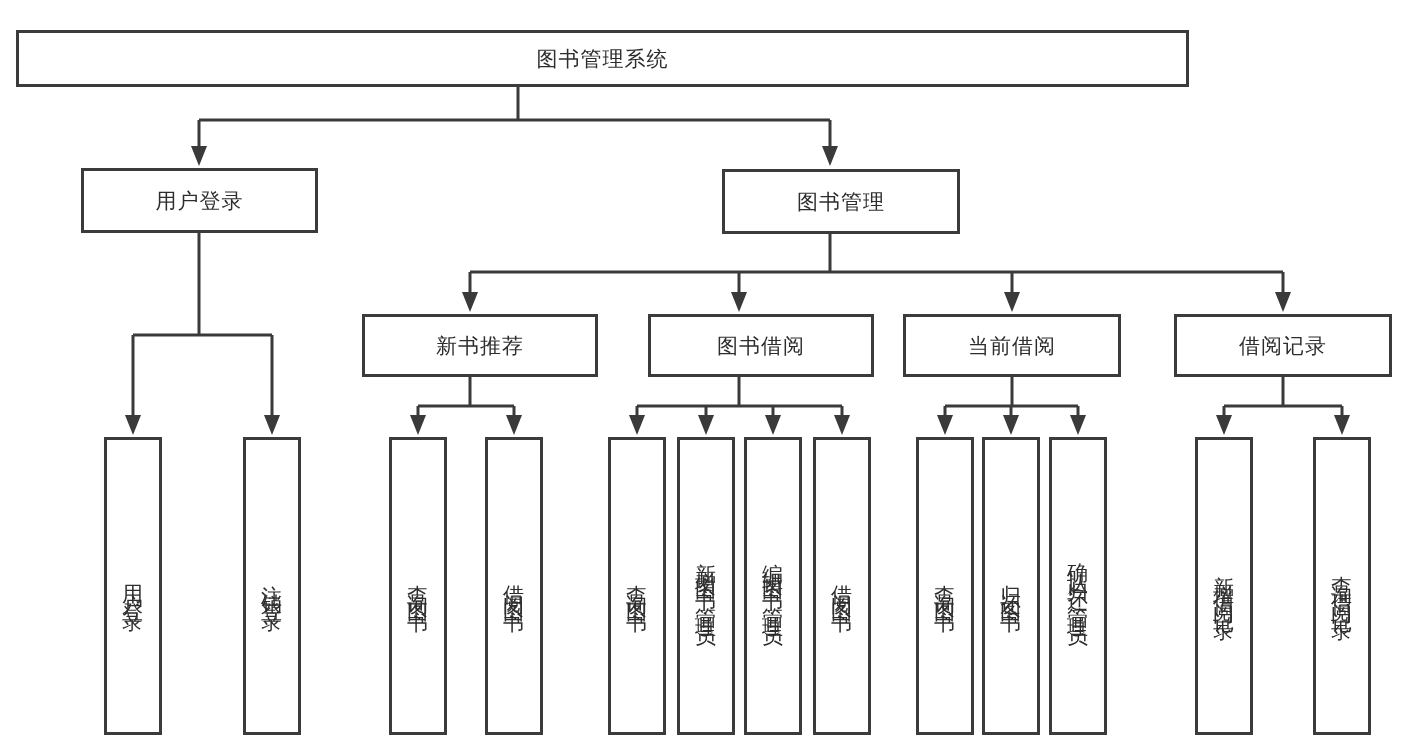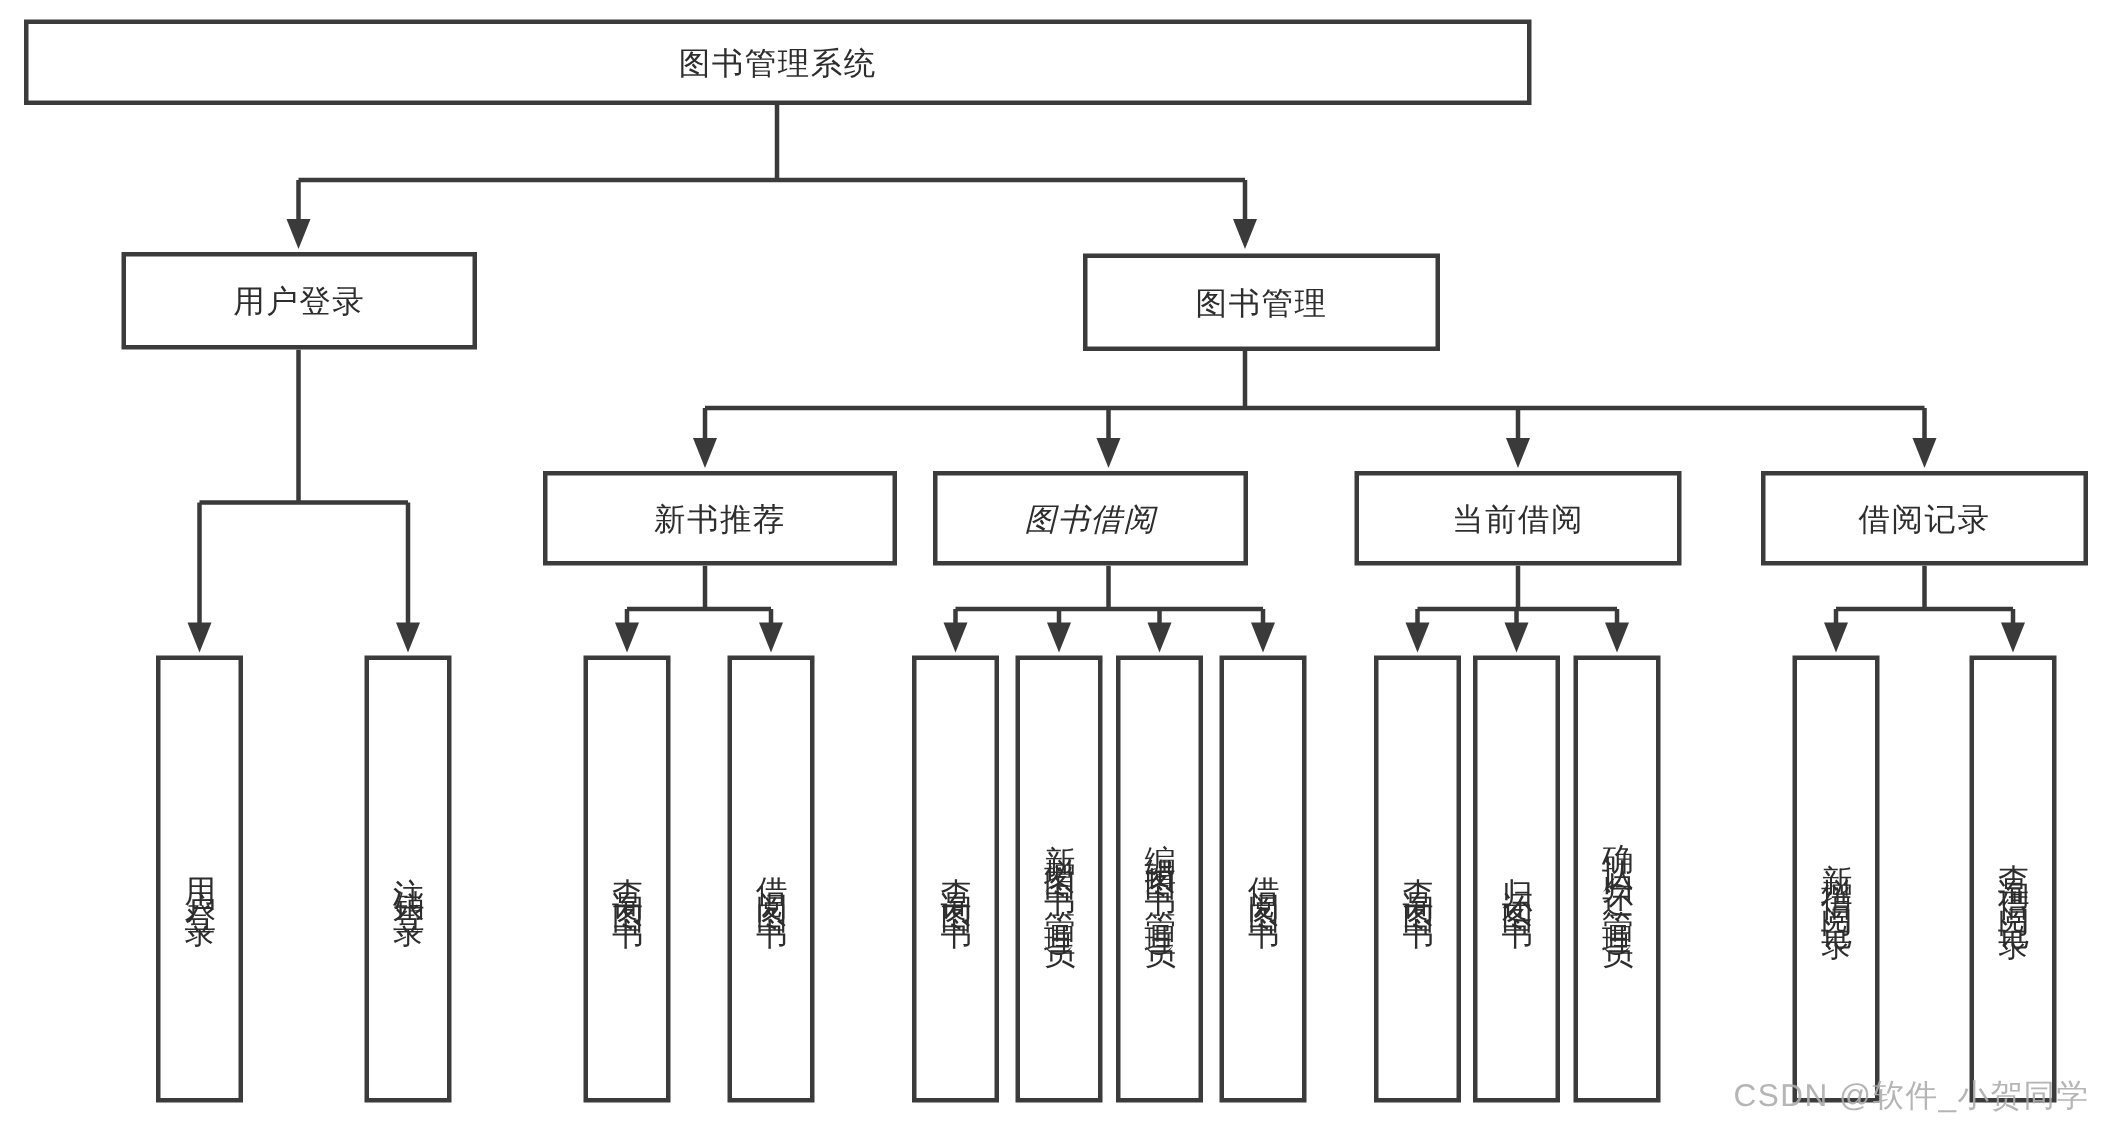--- a/index.html
+++ b/index.html
@@ -97,27 +97,27 @@
     <path d="M1012 377 V406 M945 406 H1078 M945 406 V419 M1011 406 V419 M1078 406 V419" stroke="#3a3a3a" stroke-width="3" fill="none"></path>
     <polygon fill="#3a3a3a" points="937,415 953,415 945,435"></polygon>
     <polygon fill="#3a3a3a" points="1003,415 1019,415 1011,435"></polygon>
     <polygon fill="#3a3a3a" points="1070,415 1086,415 1078,435"></polygon>
 
     <path d="M1283 377 V406 M1224 406 H1342 M1224 406 V419 M1342 406 V419" stroke="#3a3a3a" stroke-width="3" fill="none"></path>
     <polygon fill="#3a3a3a" points="1216,415 1232,415 1224,435"></polygon>
     <polygon fill="#3a3a3a" points="1334,415 1350,415 1342,435"></polygon>
   </svg>
 
-  <div class="node" style="left:16px; top:13px; width:1005px; height:57px;">图书管理系统</div>
+  <div class="node" style="left:16px; top:30px; width:1173px; height:57px;">图书管理系统</div>
 
   <div class="node level2" style="left:81px; top:168px; width:237px;">用户登录</div>
   <div class="node level2" style="left:710px; top:169px; width:238px;margin-left:12px;">图书管理</div>
 
   <div class="node level3" style="left:362px; width:236px;">新书推荐</div>
-  <div class="node level3" style="left:622px; width:210px;font-style:italic;">图书借阅</div>
+  <div class="node level3" style="left:648px; width:226px;">图书借阅</div>
   <div class="node level3" style="left:1174px; width:218px;">借阅记录</div>
   <div class="node level3" style="left:903px; width:218px;">当前借阅</div>
 
   <div class="node leaf" style="left:104px;">
     <span class="vtext">用户登录</span>
   </div>
   <div class="node leaf" style="left:243px;">
     <span class="vtext">注销登录</span>
   </div>
 
@@ -151,15 +151,14 @@
     <span class="vtext">确认归还（管理员）</span>
   </div>
 
   <div class="node leaf" style="left:1195px;">
     <span class="vtext">新增借阅记录</span>
   </div>
   <div class="node leaf" style="left:1313px;">
     <span class="vtext">查询借阅记录</span>
   </div>
 
-  <div class="watermark">CSDN @软件_小贺同学</div>
 
 </div>
 
 </body></html>

